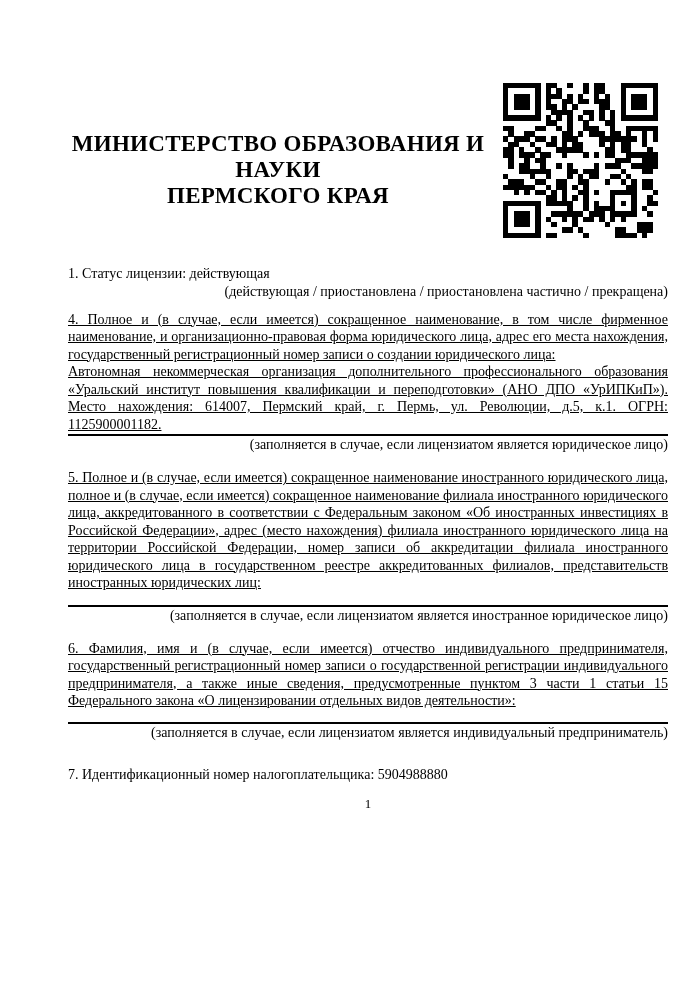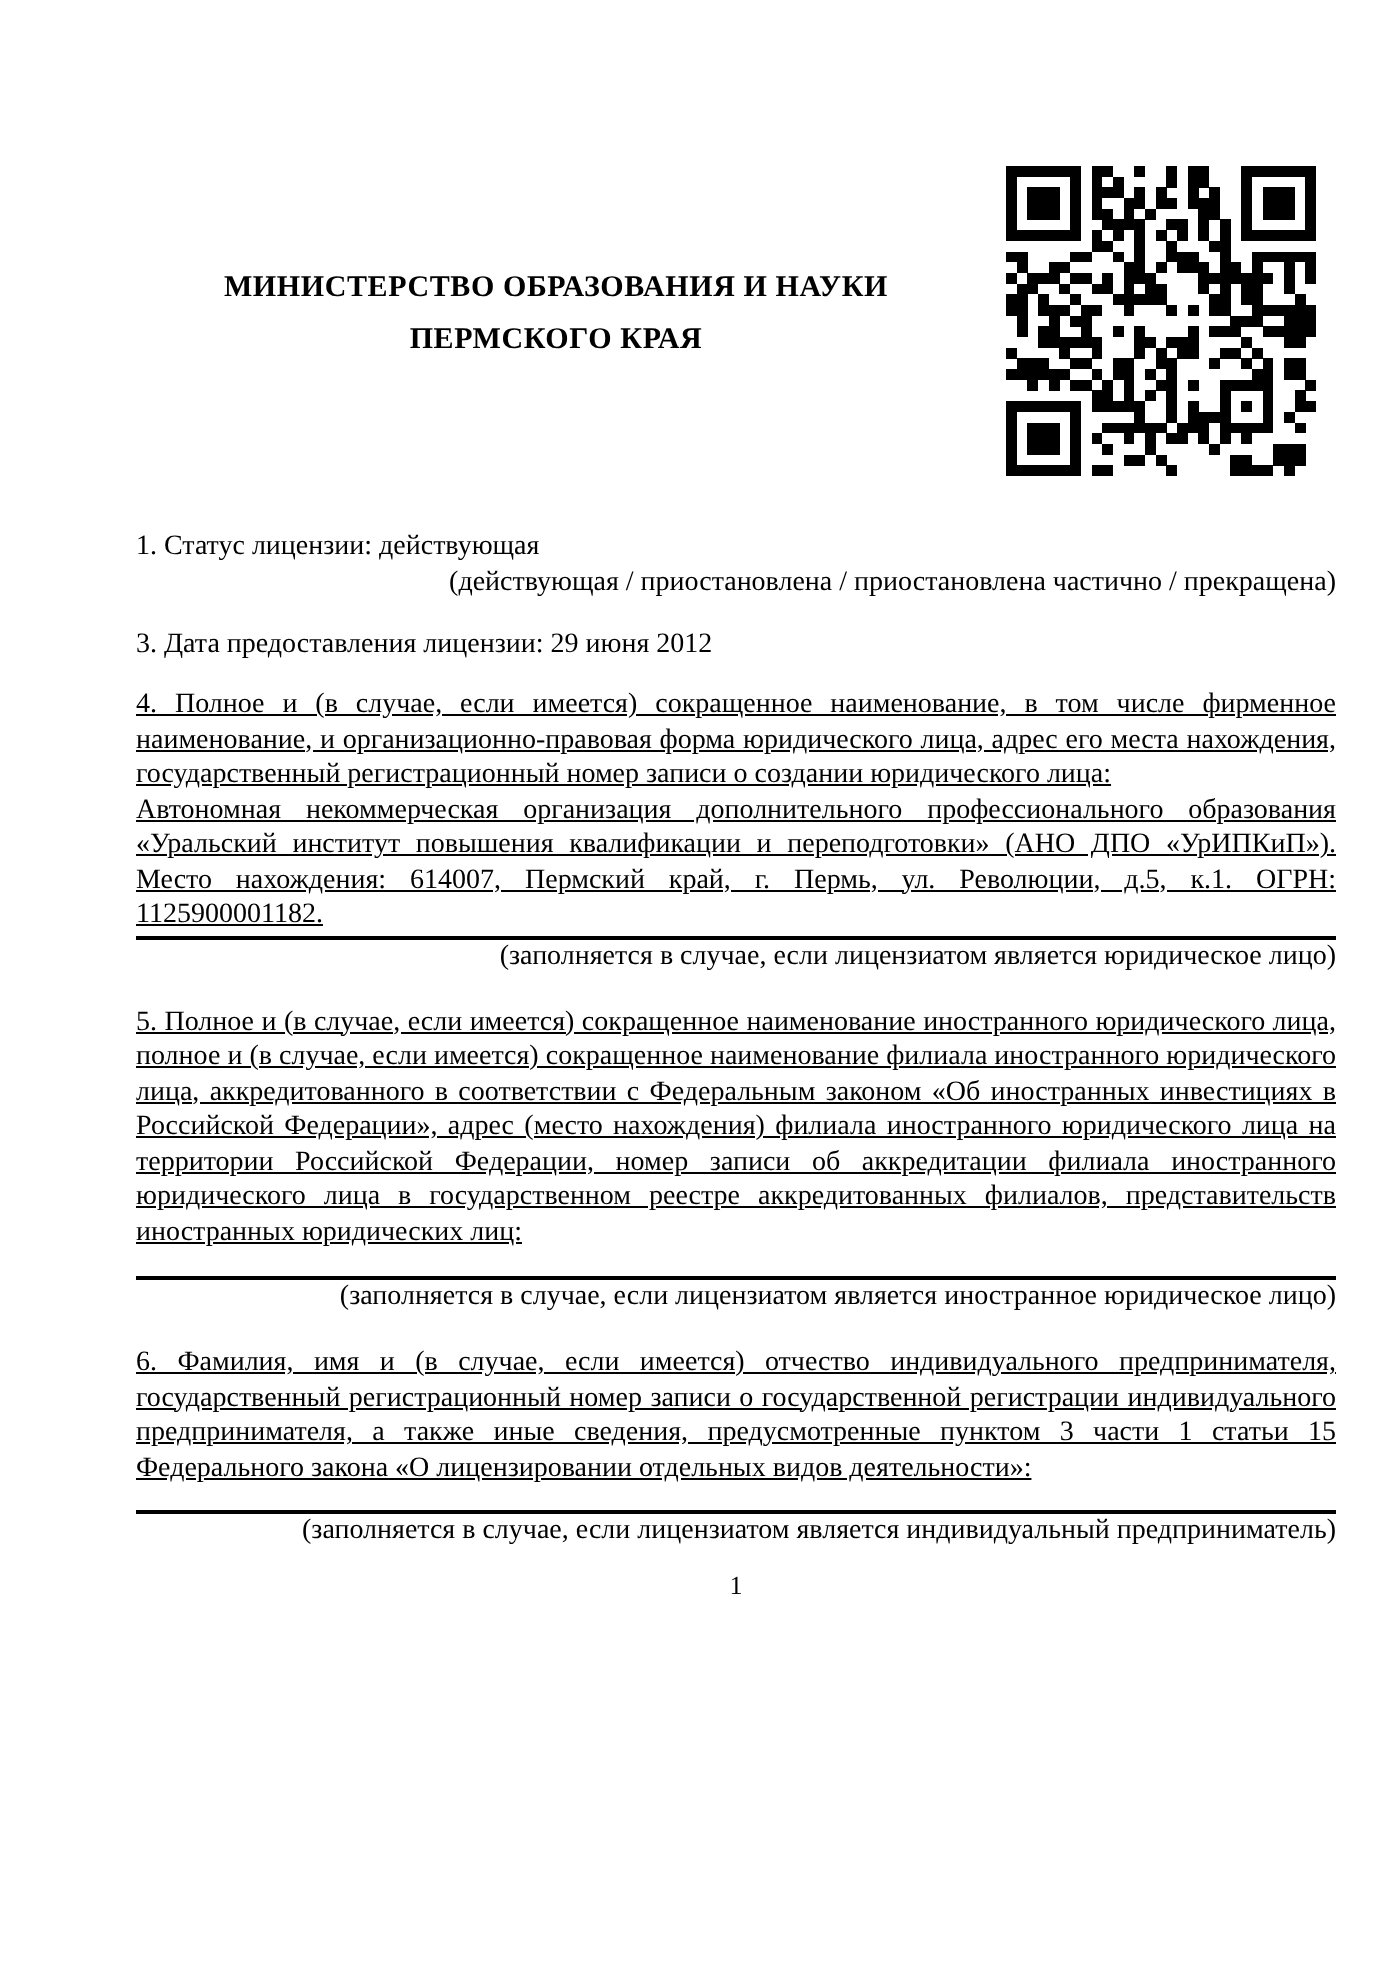--- a/index.html
+++ b/index.html
@@ -12,21 +12,21 @@
     box-sizing: border-box;
     width: 700px; height: 989px;
     padding: 0 32px 0 68px;
     position: relative;
     overflow: hidden;
     background: #fff;
   }
   
   .header-section { position: relative; height: 238px; }
   .header-text { position: absolute; left: 0; top: 131px; width: 420px; text-align: center; }
-  .org-name { font-weight: bold; font-size: 15px; line-height: 26px; letter-spacing: 0.3px; }
+  .org-name { font-weight: bold; font-size: 23px; line-height: 26px; letter-spacing: 0.3px; }
   .header-caption { font-size: 11px; line-height: 13px; margin-top: 4px; }
   .qr-box { position: absolute; top: 83px; right: 10px; width: 155px; height: 155px; }
   .qr-box svg { display: block; width: 155px; height: 155px; shape-rendering: crispEdges; }
 
   .title-block { margin-top: 64px; text-align: center; font-size: 14px; line-height: 18px; }
 
   .item { font-size: 14px; line-height: 17.5px; }
   .para { text-align: justify; text-decoration: underline; }
   .fill-caption { font-size: 14px; line-height: 13px; text-align: right; margin-top: 2px; }
   .rule { border-top: 2px solid #000; height: 0; }
@@ -471,37 +471,37 @@
       </div>
   </div>
 
 
   <div class="item item-1">
     <div>1. Статус лицензии: действующая</div>
     <div class="fill-caption">(действующая / приостановлена / приостановлена частично / прекращена)</div>
   </div>
 
 
-  <div class="item item-3">3. Дата предоставления лицензии: 29 июня 2012</div>
 
   <div class="item item-4">
     <div class="para">4. Полное и (в случае, если имеется) сокращенное наименование, в том числе фирменное наименование, и организационно-правовая форма юридического лица, адрес его места нахождения, государственный регистрационный номер записи о создании юридического лица:</div>
     <div class="para">Автономная некоммерческая организация дополнительного профессионального образования «Уральский институт повышения квалификации и переподготовки» (АНО ДПО «УрИПКиП»). Место нахождения: 614007, Пермский край, г. Пермь, ул. Революции, д.5, к.1. ОГРН: 1125900001182.</div>
     <div class="rule"></div>
     <div class="fill-caption">(заполняется в случае, если лицензиатом является юридическое лицо)</div>
   </div>
 
   <div class="item item-5">
     <div class="para">5. Полное и (в случае, если имеется) сокращенное наименование иностранного юридического лица, полное и (в случае, если имеется) сокращенное наименование филиала иностранного юридического лица, аккредитованного в соответствии с Федеральным законом «Об иностранных инвестициях в Российской Федерации», адрес (место нахождения) филиала иностранного юридического лица на территории Российской Федерации, номер записи об аккредитации филиала иностранного юридического лица в государственном реестре аккредитованных филиалов, представительств иностранных юридических лиц:</div>
     <div class="rule"></div>
     <div class="fill-caption">(заполняется в случае, если лицензиатом является иностранное юридическое лицо)</div>
   </div>
 
   <div class="item item-6">
     <div class="para">6. Фамилия, имя и (в случае, если имеется) отчество индивидуального предпринимателя, государственный регистрационный номер записи о государственной регистрации индивидуального предпринимателя, а также иные сведения, предусмотренные пунктом 3 части 1 статьи 15 Федерального закона «О лицензировании отдельных видов деятельности»:</div>
     <div class="rule"></div>
     <div class="fill-caption">(заполняется в случае, если лицензиатом является индивидуальный предприниматель)</div>
   </div>
 
+  <div class="item item-7">7. Идентификационный номер налогоплательщика: 5904988880</div>
 
   <div class="page-number">1</div>
 
 </div>
 
 </body></html>

